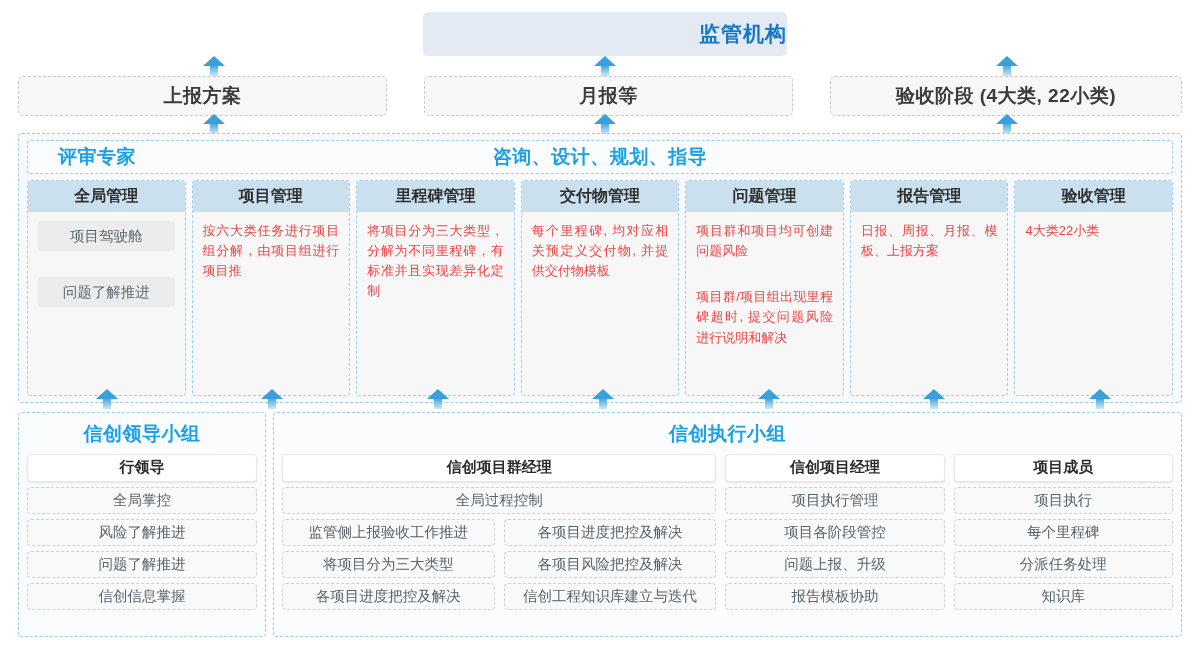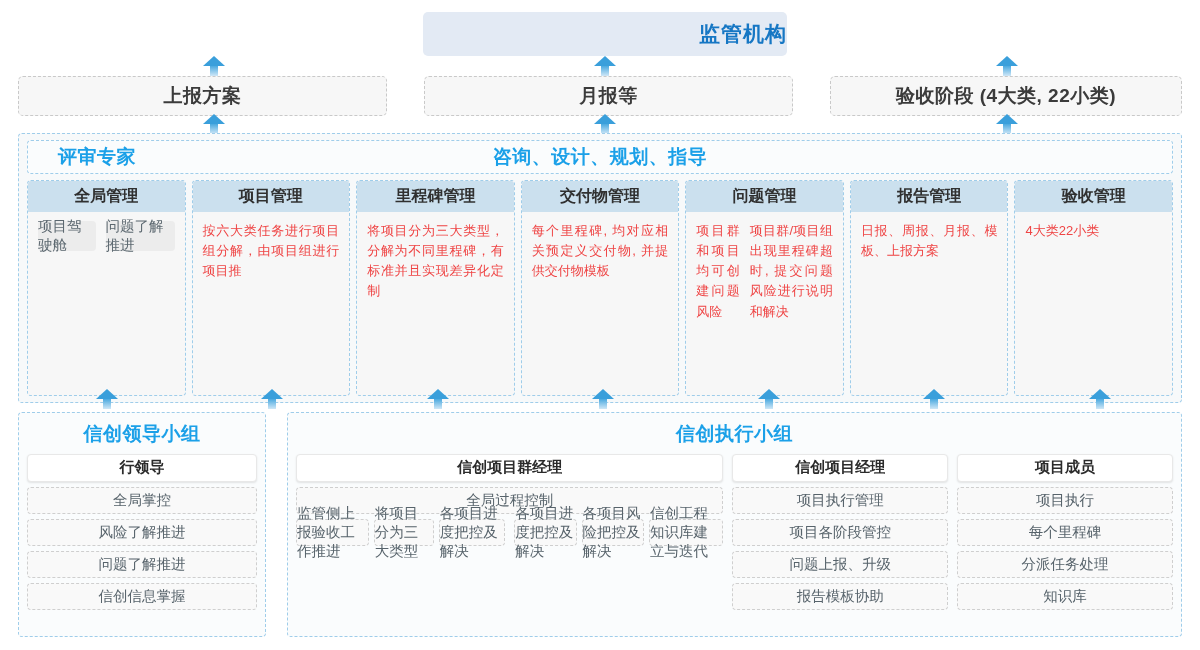--- a/index.html
+++ b/index.html
@@ -95,39 +95,39 @@
     overflow: hidden;
   }
   .col-head {
     height: 31px;
     background: #cbe0ee;
     display: flex; align-items: center; justify-content: center;
     color: #303030; font-size: 16px; font-weight: bold;
   }
   .col-body {
     flex: 1; padding: 9px 10px 6px 10px;
-    display: flex; flex-direction: row; gap: 10px;
+    display: flex; flex-direction: column; gap: 26px;
   }
   .col-body p {
     color: #ef4444; font-size: 13px; line-height: 1.55;
     text-align: justify; text-justify: inter-ideograph;
   }
   .pill {
     background: #ececec;
     border-radius: 4px;
     height: 30px;
     display: flex; align-items: center; justify-content: center;
     color: #5c6870; font-size: 14.5px;
   }
 
   
   .bottom-wrap {
     position: absolute; left: 18px; top: 412px;
     width: 1164px; height: 225px;
-    display: flex; gap: 21px;
+    display: flex; gap: 7px;
   }
   .group {
     border: 1px dashed #9fcdea;
     border-radius: 4px;
     background: #fafcfd;
     padding: 7px 8px 9px 8px;
     display: flex; flex-direction: column;
   }
   .group-leader { width: 248px; }
   .group-exec   { flex: 1; }
@@ -152,21 +152,21 @@
     height: 27px;
     border: 1px dashed #cfcfcf;
     border-radius: 4px;
     background: #f9f9f9;
     display: flex; align-items: center; justify-content: center;
     color: #57636b; font-size: 14.5px;
   }
   .pm-head-wide { width: 100%; }
   .pm-full { width: 100%; }
   .pm-twocol { display: flex; gap: 9px; }
-  .pm-twocol > div { flex: 1; display: flex; gap: 5px; }
+  .pm-twocol > div { flex: 1; display: flex; flex-direction: column; gap: 5px; }
   .exec-inner { display: flex; gap: 9px; flex: 1; }
   .exec-pm { flex: 1.98; display: flex; flex-direction: column; }
   .exec-mgr { flex: 1; display: flex; flex-direction: column; }
   .exec-mem { flex: 1; display: flex; flex-direction: column; }
 </style>
 </head>
 <body>
 
 <div id="root">
 

